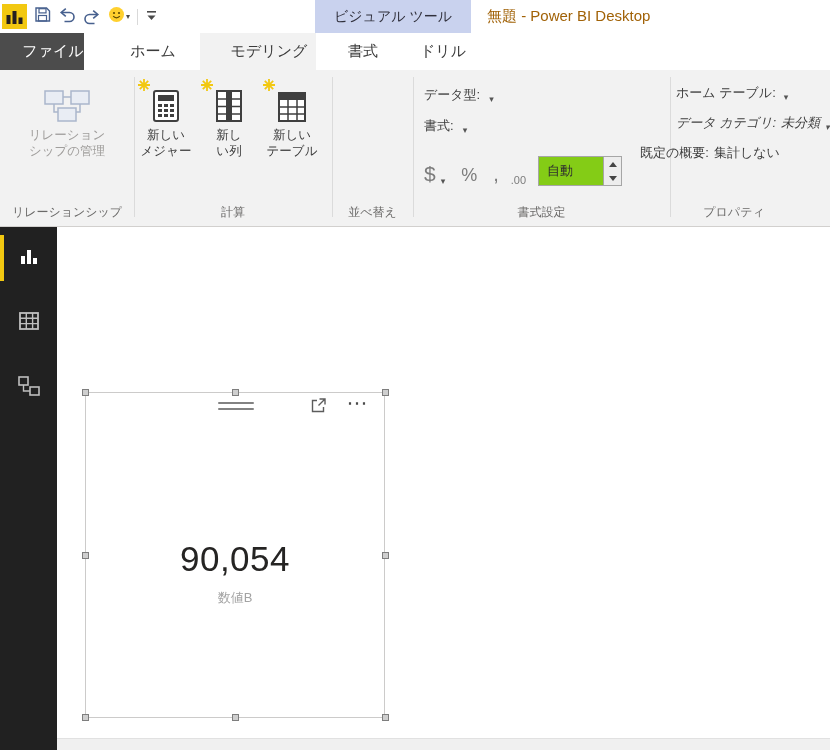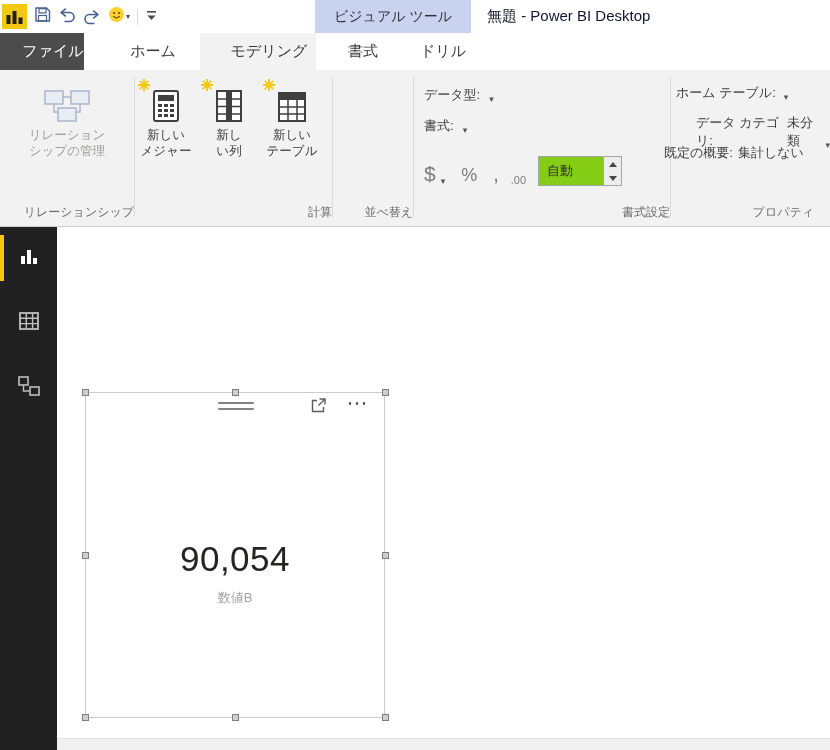--- a/index.html
+++ b/index.html
@@ -12,37 +12,37 @@
   
   .titlebar { position:absolute; left:0; top:0; width:830px; height:33px; background:#fff; }
   .qat { position:absolute; left:2px; top:3px; height:27px; display:flex; align-items:center; gap:7px; }
   .qat .btn { height:24px; display:flex; align-items:center; justify-content:center; cursor:default; }
   .qat-sep { width:1px; height:16px; background:#d9d9d9; }
   .flip { transform:scaleX(-1); display:inline-block; line-height:0; }
   .tiny-chev { font-size:8px; color:#4a4a4a; margin-left:1px; }
   .ctx-tab { position:absolute; left:315px; top:0; width:156px; height:33px; background:#c9d2ee;
              display:flex; align-items:center; justify-content:center; font-size:14px; color:#30303c; }
   .win-title { position:absolute; left:487px; top:0; height:33px; display:flex; align-items:center;
-               font-size:15px; color:#0f172a; }
+               font-size:15px; color:#a16207; }
 
   
   .tabrow { position:absolute; left:0; top:33px; width:830px; height:37px; background:#fff; }
   .tab { position:absolute; top:0; height:37px; display:flex; align-items:center; justify-content:center;
          font-size:15px; color:#3b3b3b; cursor:default;padding-left:22px; }
   .tab-file { left:0; width:84px; background:#4c4c4c; color:#fff; }
   .tab-home { left:92px; width:100px; }
   .tab-modeling { left:200px; width:116px; background:#f2f2f2; }
   .tab-format { left:316px; width:72px; }
   .tab-drill { left:392px; width:80px; }
 
   
   .ribbon { position:absolute; left:0; top:70px; width:830px; height:157px; background:#f2f2f2;
             border-bottom:1px solid #d2d0ce; }
   .rsep { position:absolute; top:7px; height:140px; width:1px; background:#dbdbdb; }
-  .grp-label { position:absolute; top:134px; font-size:12px; color:#6b6a69; text-align:right; cursor:default; }
+  .grp-label { position:absolute; top:134px; font-size:12px; color:#6b6a69; text-align:center; cursor:default; }
   .rbtn { position:absolute; top:10px; text-align:center; cursor:default; }
   .rbtn .ic { height:42px; display:flex; align-items:flex-end; justify-content:center; position:relative; }
   .rbtn .lbl { margin-top:5px; font-size:12.5px; line-height:16px; color:#3d3d3d; white-space:pre-line; }
   .rbtn.disabled .lbl { color:#a09e9c; }
   .sparkle { position:absolute; top:-3px; }
   .chev { font-size:9px; color:#555; margin-left:5px; }
   .fmt-row { position:absolute; font-size:13px; color:#3d3d3d; display:flex; align-items:flex-end; cursor:default; }
   .sym { color:#7c7c7c; cursor:default; }
   .spinbox { margin-left:12px; width:84px; height:30px; background:#84cc16; border:1px solid #a6a6a6;
              display:flex; align-items:stretch; }
@@ -258,26 +258,26 @@
       </span>
     </span>
   </div>
   <div class="grp-label" style="left:413px; width:257px;">書式設定</div>
   <div class="rsep" style="left:670px;"></div>
 
   <div class="fmt-row" style="left:676px; top:14px;">
     <span>ホーム テーブル:</span>
     <span class="chev" style="margin-left:8px;">▾</span>
   </div>
-  <div class="fmt-row" style="left:696px; top:44px;">
+  <div class="fmt-row" style="left:676px; top:44px;font-style:italic;">
     <span>データ カテゴリ:</span>
     <span style="margin-left:5px;">未分類</span>
     <span class="chev">▾</span>
   </div>
-  <div class="fmt-row" style="left:664px; top:74px;">
+  <div class="fmt-row" style="left:640px; top:74px;">
     <span>既定の概要:</span>
     <span style="margin-left:5px;">集計しない</span>
   </div>
   <div class="grp-label" style="left:654px; width:160px;">プロパティ</div>
 </div>
 
 <div class="sidebar">
   <div class="side-item" style="top:8px;">
     <span class="active-bar"></span>
     <span>

